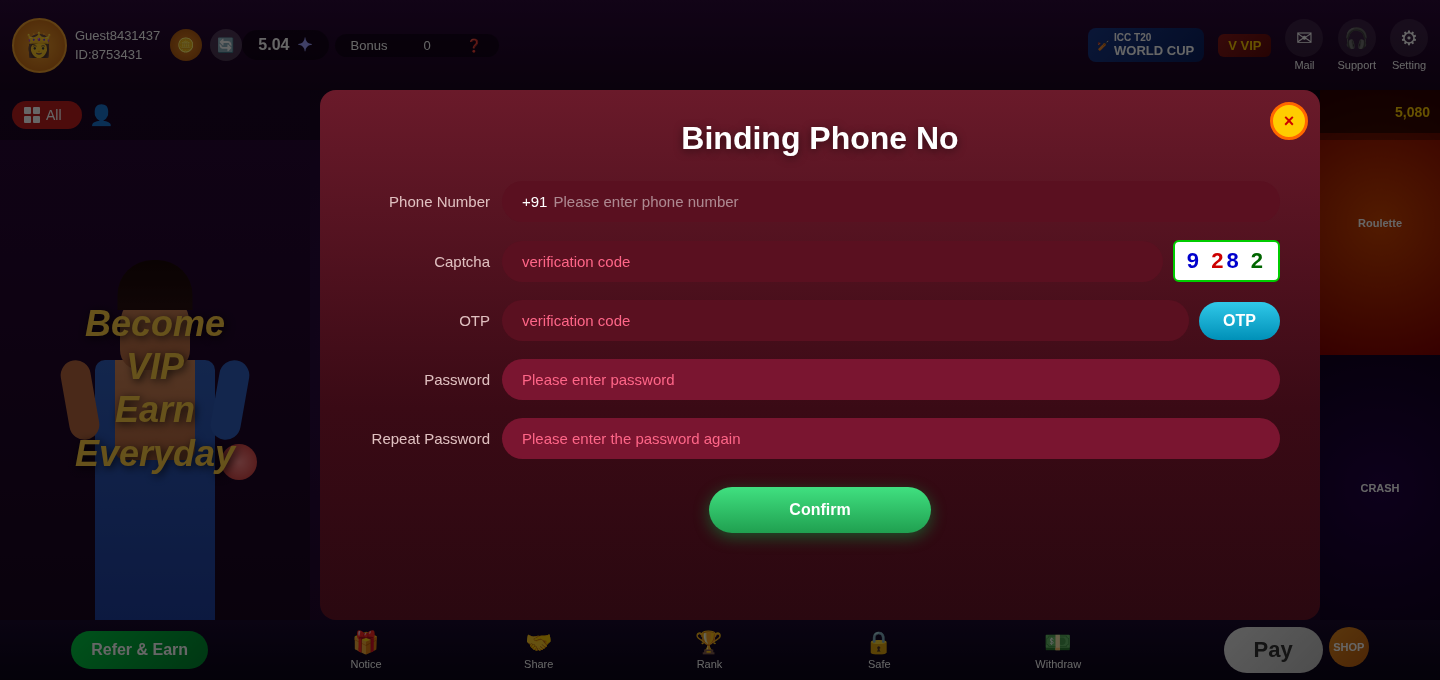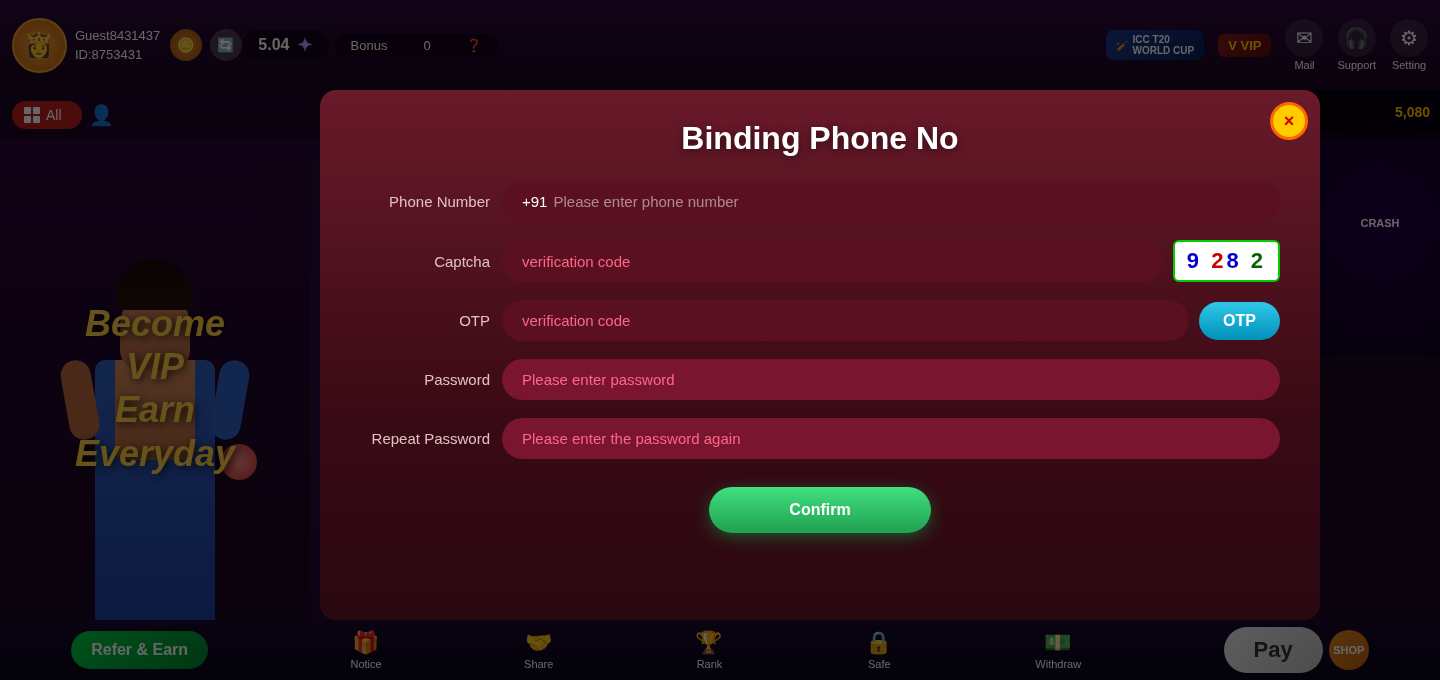--- a/index.html
+++ b/index.html
@@ -544,20 +544,23 @@
   <div class="vip-text">
     <div>Become</div>
     <div>VIP</div>
     <div>Earn</div>
     <div>Everyday</div>
   </div>
 </div>
 
 <div class="right-side">
 
+  <div style="width:100%;height:50%;background:radial-gradient(circle,#cc4400,#880000);display:flex;align-items:center;justify-content:center;font-size:11px;color:white;font-weight:bold;">
+    <span>Roulette</span>
+  </div>
   <div style="width:100%;height:50%;background:radial-gradient(circle,#220044,#110022);display:flex;align-items:center;justify-content:center;font-size:11px;color:white;font-weight:bold;">
     <span>CRASH</span>
   </div>
 </div>
 
 <div class="top-bar">
   <div class="user-info">
     <div class="avatar">👸</div>
     <div class="user-text">
       <div>Guest8431437</div>
@@ -579,21 +582,21 @@
     <span>Bonus</span>
     <span>0</span>
     <span>❓</span>
   </div>
 
   <div class="top-right">
     <div class="icc-badge">
       <span>🏏</span>
       <div>
         <div style="font-size:10px;">ICC T20</div>
-        <div style="font-size:10px;">WORLD CUP</div>
+        <div style="font-size:13px;">WORLD CUP</div>
       </div>
     </div>
     <div class="vip-badge">
       <span>V</span>
       <span>VIP</span>
     </div>
     <div class="top-btn">
       <div class="top-btn-icon">✉</div>
       <span>Mail</span>
     </div>
@@ -698,17 +701,17 @@
   <div class="bottom-item">
     <span class="bottom-icon">🔒</span>
     <span>Safe</span>
   </div>
 
   <div class="bottom-item">
     <span class="bottom-icon">💵</span>
     <span>Withdraw</span>
   </div>
 
-  <div style="display:flex;align-items:center;gap:6px;">
+  <div style="display:flex;gap:6px;">
     <div class="pay-btn">Pay</div>
     <div class="shop-btn">SHOP</div>
   </div>
 </div>
 
 </body></html>

